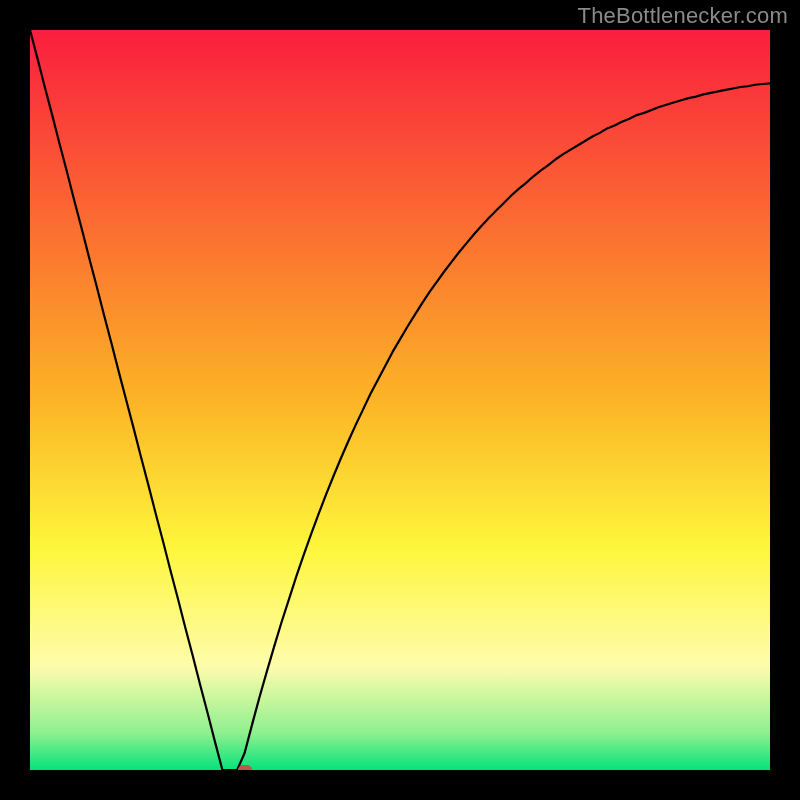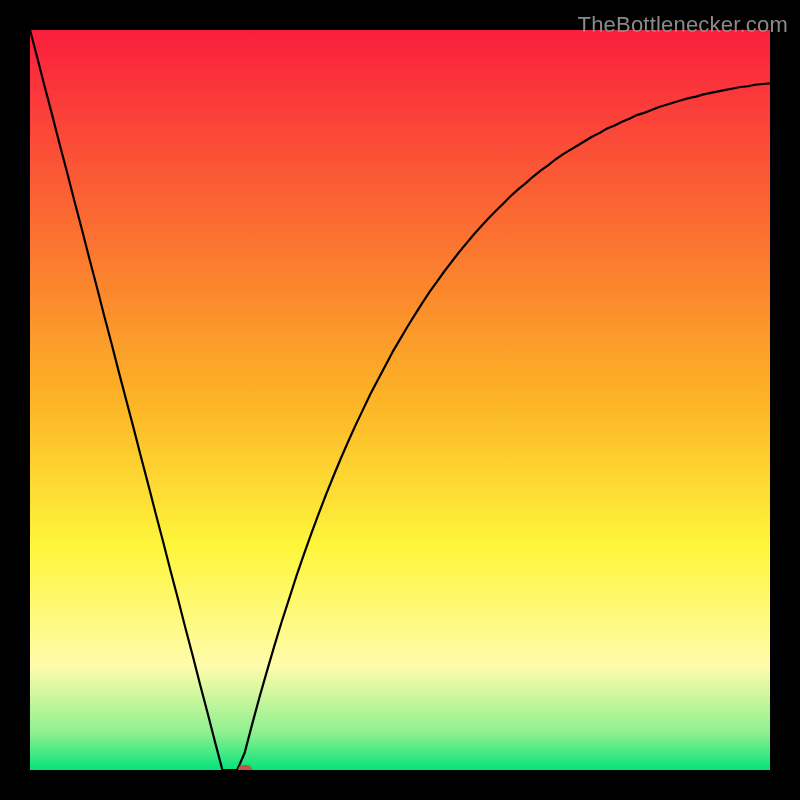--- a/index.html
+++ b/index.html
@@ -35,21 +35,21 @@
   }
   svg.curve {
     position: absolute;
     left: 0;
     top: 0;
     width: 100%;
     height: 100%;
   }
   .watermark {
     position: absolute;
-    top: 12px;
+    top: 3px;
     right: 12px;
     font-family: Arial, Helvetica, sans-serif;
     font-size: 22px;
     color: #8a8a8a;
     letter-spacing: 0.2px;
   }
   .marker {
     position: absolute;
     width: 14px;
     height: 10px;

